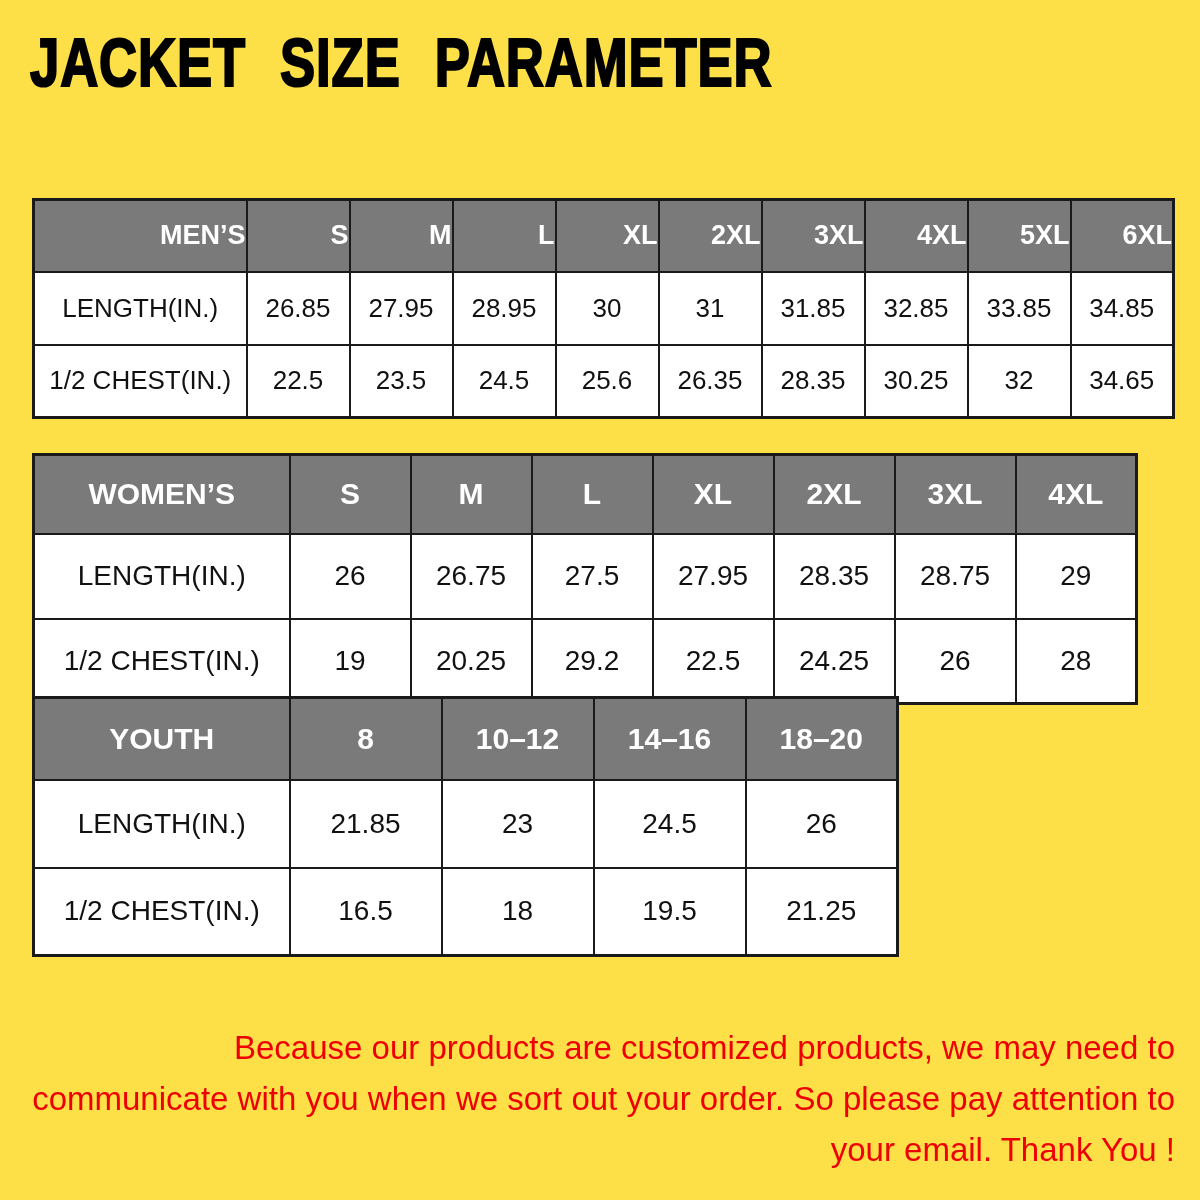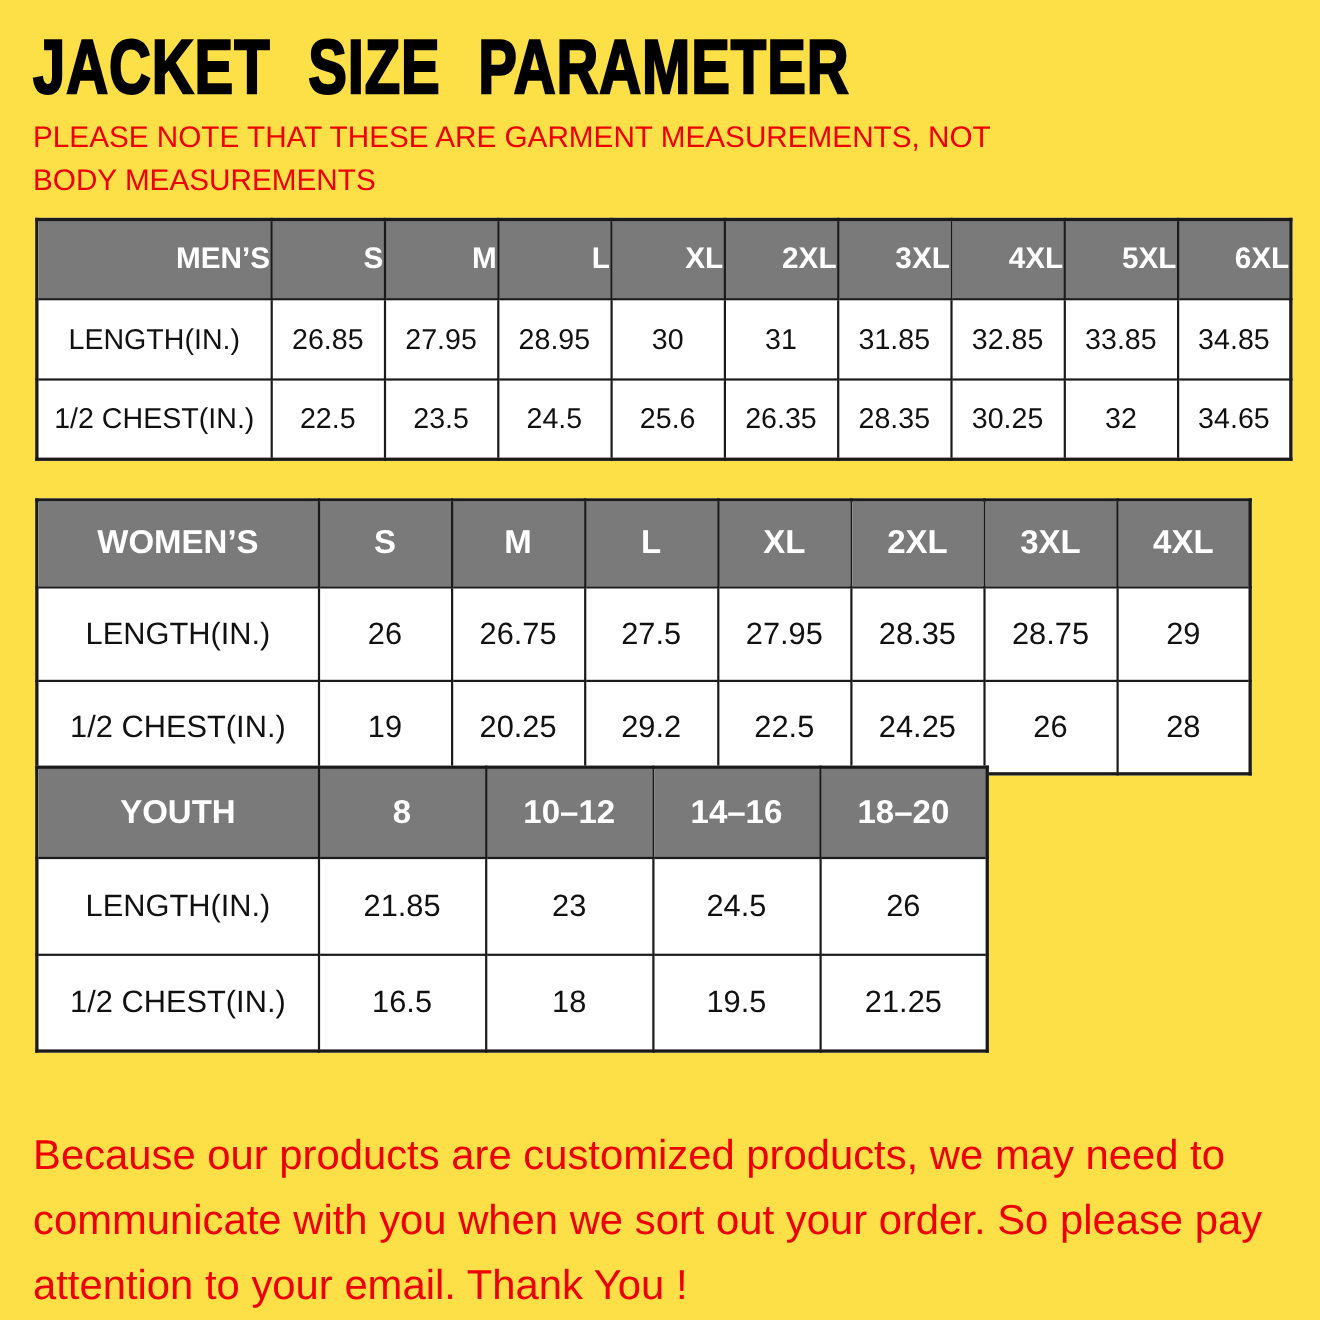--- a/index.html
+++ b/index.html
@@ -84,45 +84,45 @@
   .youth-table tbody tr { height: 88px; }
   .youth-table thead th { font-size: 30px; }
 
   
   .footer-para1 {
     position: absolute;
     left: 30px;
     top: 1022px;
     width: 1145px;
     margin: 0;
-    font-size: 38px;
+    font-size: 33px;
     line-height: 1.55;
     color: #ee0000;
     font-weight: 400;
+    text-align: right;
   }
   .footer-para2 {
     position: absolute;
     left: 30px;
     top: 1122px;
     width: 1145px;
     margin: 0;
     font-size: 27px;
     line-height: 1.4;
     color: #ee0000;
     font-weight: 400;
   }
 </style>
 </head>
 <body>
 
 <div class="page">
 
   <h1 class="title">JACKET SIZE PARAMETER</h1>
 
-  <p class="note">PLEASE NOTE THAT THESE ARE GARMENT MEASUREMENTS, NOT BODY MEASUREMENTS</p>
 
   <table class="size-table mens-table">
     <colgroup>
       <col style="width:213px">
       <col>
         <col>
         <col>
         <col>
         <col>
         <col>

